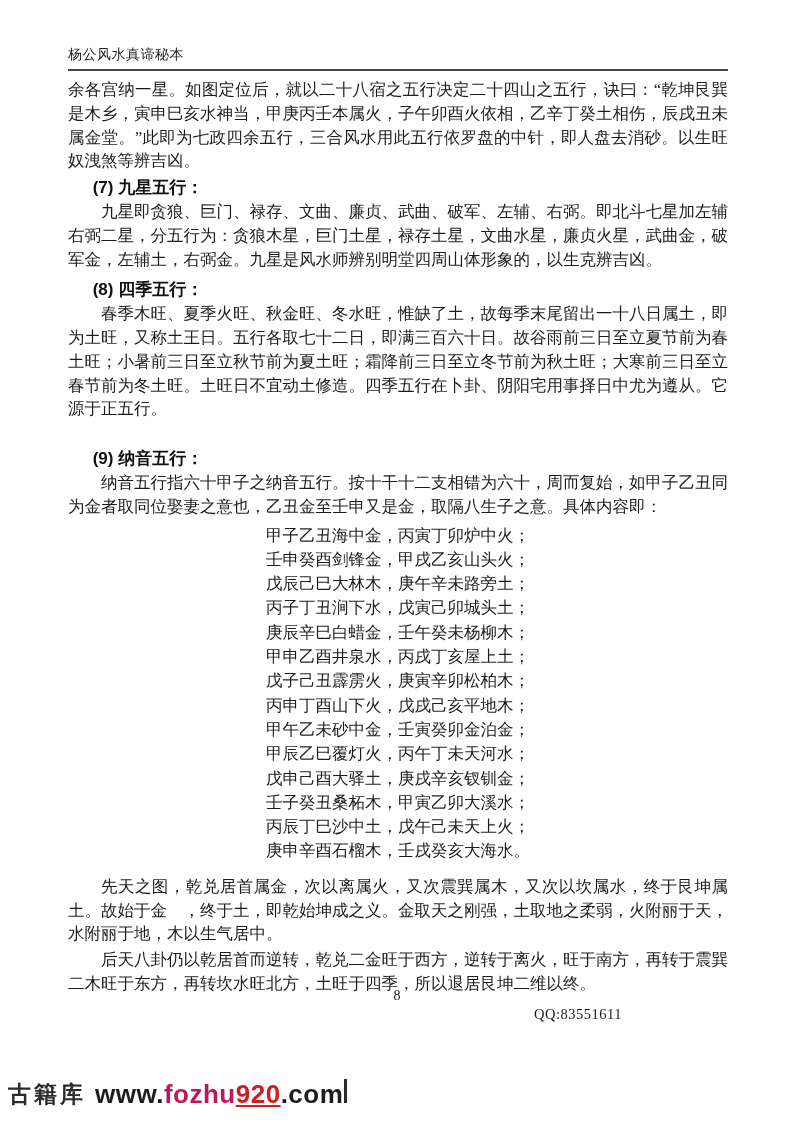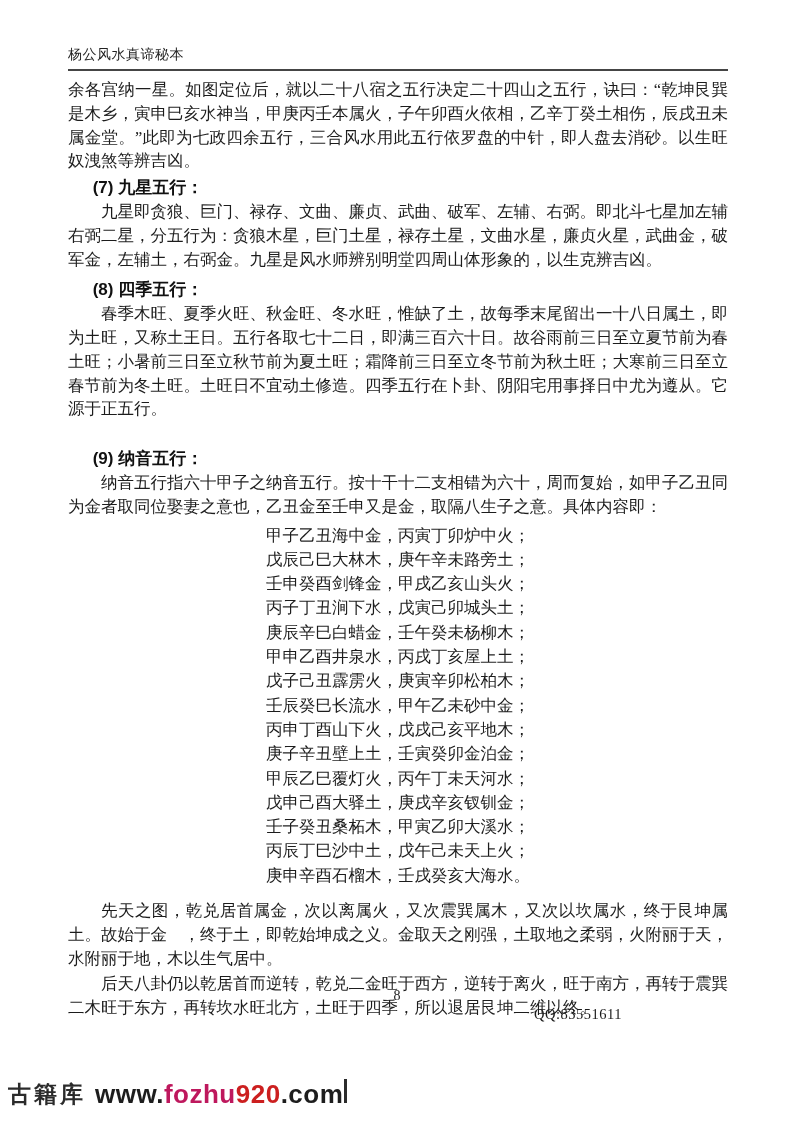--- a/index.html
+++ b/index.html
@@ -76,21 +76,21 @@
     margin-right:9px;
   }
   .site-url {
     font-family:"Liberation Sans","DejaVu Sans",sans-serif;
     font-weight:bold;
     font-size:26px;
     letter-spacing:0.5px;
     color:#1d1d1d;
   }
   .url-green { color:#be185d; }
-  .url-red { color:#cc1f1f; }
+  .url-red { color:#cc1f1f;text-decoration:underline; }
   .cutoff-bar {
     display:inline-block;
     width:3px; height:24px;
     background:#2b2b2b;
     margin-left:1px;
     vertical-align:middle;
   }
 </style>
 </head>
 <body>
@@ -116,29 +116,28 @@
         <p class="para">春季木旺、夏季火旺、秋金旺、冬水旺，惟缺了土，故每季末尾留出一十八日属土，即为土旺，又称土王日。五行各取七十二日，即满三百六十日。故谷雨前三日至立夏节前为春土旺；小暑前三日至立秋节前为夏土旺；霜降前三日至立冬节前为秋土旺；大寒前三日至立春节前为冬土旺。土旺日不宜动土修造。四季五行在卜卦、阴阳宅用事择日中尤为遵从。它源于正五行。</p>
       </div>
 
       <div class="section section-9">
         <p class="section-heading gap-before">(9) 纳音五行：</p>
         <p class="para">纳音五行指六十甲子之纳音五行。按十干十二支相错为六十，周而复始，如甲子乙丑同为金者取同位娶妻之意也，乙丑金至壬申又是金，取隔八生子之意。具体内容即：</p>
       </div>
 
       <div class="nayin-list">
         <div class="nayin-line">甲子乙丑海中金，丙寅丁卯炉中火；</div>
+        <div class="nayin-line">壬申癸酉剑锋金，甲戌乙亥山头火；</div>
         <div class="nayin-line">戊辰己巳大林木，庚午辛未路旁土；</div>
-        <div class="nayin-line">壬申癸酉剑锋金，甲戌乙亥山头火；</div>
         <div class="nayin-line">丙子丁丑涧下水，戊寅己卯城头土；</div>
         <div class="nayin-line">庚辰辛巳白蜡金，壬午癸未杨柳木；</div>
         <div class="nayin-line">甲申乙酉井泉水，丙戌丁亥屋上土；</div>
         <div class="nayin-line">戊子己丑霹雳火，庚寅辛卯松柏木；</div>
-        <div class="nayin-line">壬辰癸巳长流水，甲午乙未砂中金；</div>
         <div class="nayin-line">丙申丁酉山下火，戊戌己亥平地木；</div>
-        <div class="nayin-line">庚子辛丑壁上土，壬寅癸卯金泊金；</div>
+        <div class="nayin-line">甲午乙未砂中金，壬寅癸卯金泊金；</div>
         <div class="nayin-line">甲辰乙巳覆灯火，丙午丁未天河水；</div>
         <div class="nayin-line">戊申己酉大驿土，庚戌辛亥钗钏金；</div>
         <div class="nayin-line">壬子癸丑桑柘木，甲寅乙卯大溪水；</div>
         <div class="nayin-line">丙辰丁巳沙中土，戊午己未天上火；</div>
         <div class="nayin-line">庚申辛酉石榴木，壬戌癸亥大海水。</div>
       </div>
 
       <p class="para closing-1">先天之图，乾兑居首属金，次以离属火，又次震巽属木，又次以坎属水，终于艮坤属土。故始于金　，终于土，即乾始坤成之义。金取天之刚强，土取地之柔弱，火附丽于天，水附丽于地，木以生气居中。</p>
       <p class="para closing-2">后天八卦仍以乾居首而逆转，乾兑二金旺于西方，逆转于离火，旺于南方，再转于震巽二木旺于东方，再转坎水旺北方，土旺于四季，所以退居艮坤二维以终。</p>
 

